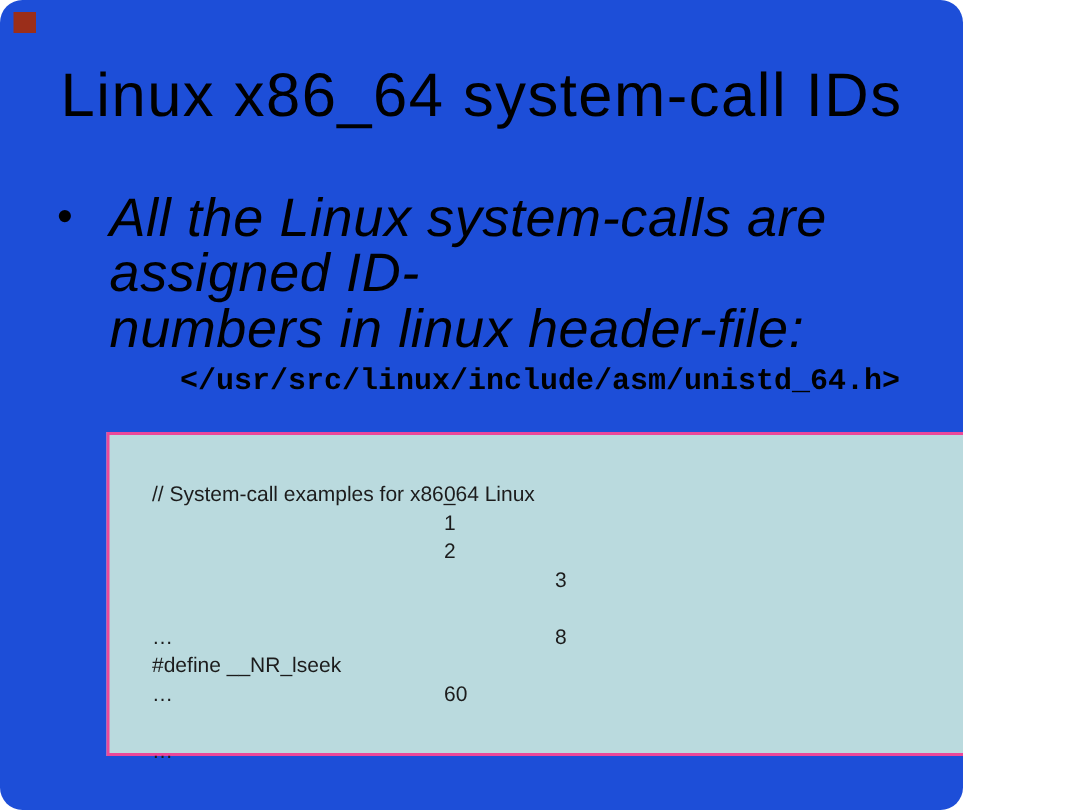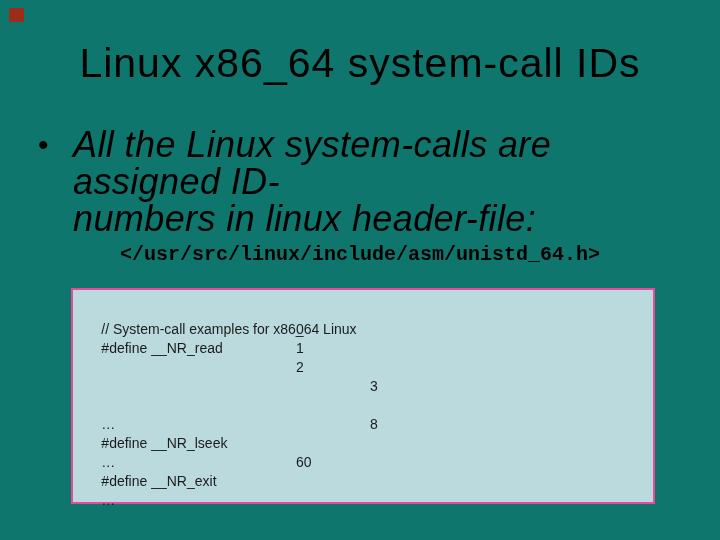--- a/index.html
+++ b/index.html
@@ -1,18 +1,18 @@
 <!DOCTYPE html>
 <html><head>
 <meta charset="utf-8">
 <style>
   html,body { margin:0; padding:0; background:#ffffff; }
   .slide {
-    position:relative; width:720px; height:540px; background:#0f766e;
-    font-family:"Liberation Sans", sans-serif; color:#000; overflow:hidden;
+    position:relative; width:642px; height:540px; background:#1d4ed8;
+    font-family:"Liberation Sans", sans-serif; color:#000; overflow:hidden;border-radius:15px;
   }
   .accent-square {
     position:absolute; left:9px; top:8px; width:15px; height:14px;
     background:#9b2e1a;
   }
   .title {
     position:absolute; left:0; right:0; top:40px;
     text-align:center; font-size:41px; letter-spacing:1px;
     line-height:1.15; color:#000;
   }
@@ -59,21 +59,20 @@
   </div>
 
   <div class="header-path">&lt;/usr/src/linux/include/asm/unistd_64.h&gt;</div>
 
   <div class="code-box">
     <div class="code-line">
       <span>// System-call examples for x86_64 Linux</span>
     </div>
 
     <div class="code-line">
-      <span>#define __NR_read</span>
       <span class="num near">0</span>
     </div>
 
     <div class="code-line">
       <span class="num near">1</span>
     </div>
 
     <div class="code-line">
       <span class="num near">2</span>
     </div>
@@ -89,21 +88,20 @@
     <div class="code-line">
       <span>#define __NR_lseek</span>
       <span class="num far">8</span>
     </div>
 
     <div class="code-line">
       <span>…</span>
     </div>
 
     <div class="code-line">
-      <span>#define __NR_exit</span>
       <span class="num near">60</span>
     </div>
 
     <div class="code-line">
       <span>…</span>
     </div>
   </div>
 
 </div>
 

